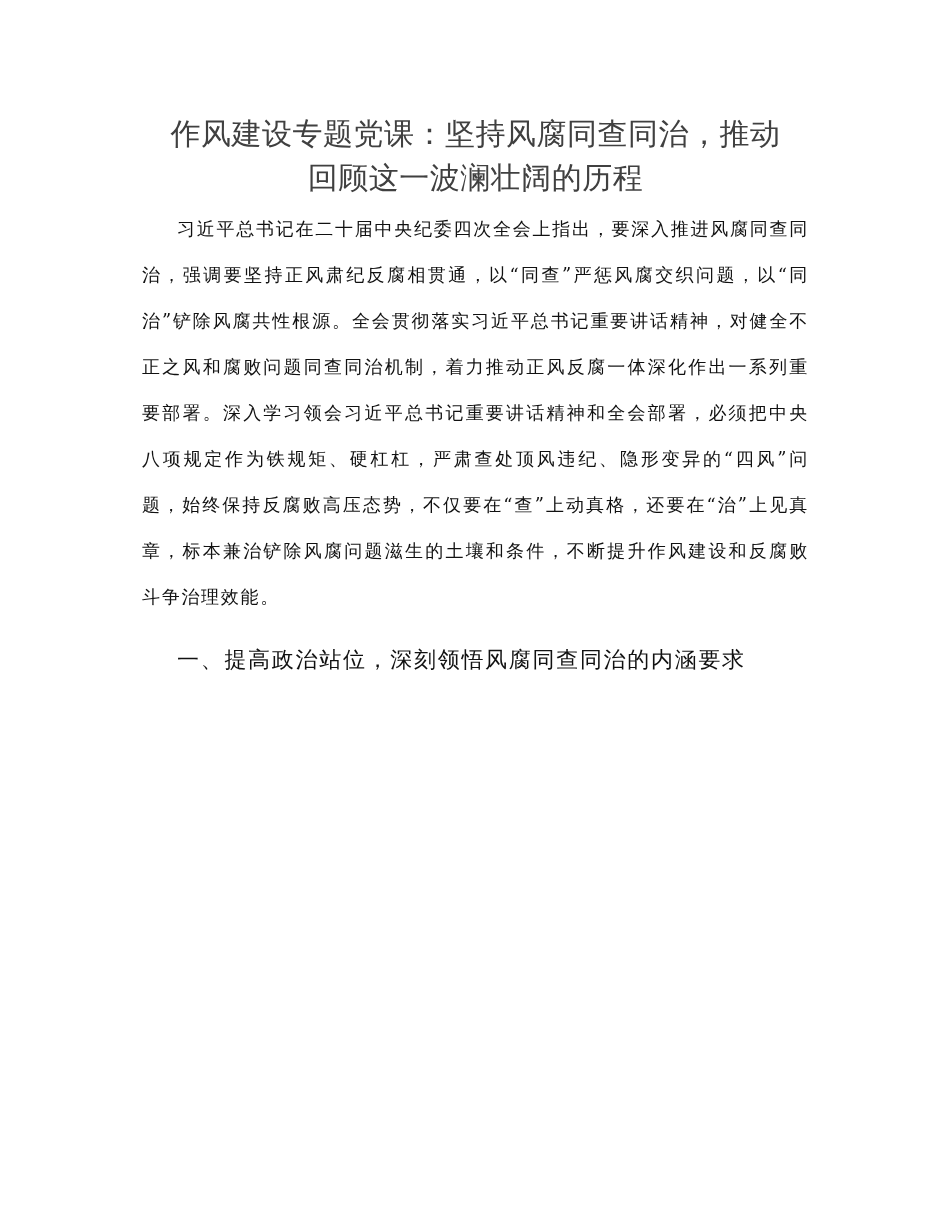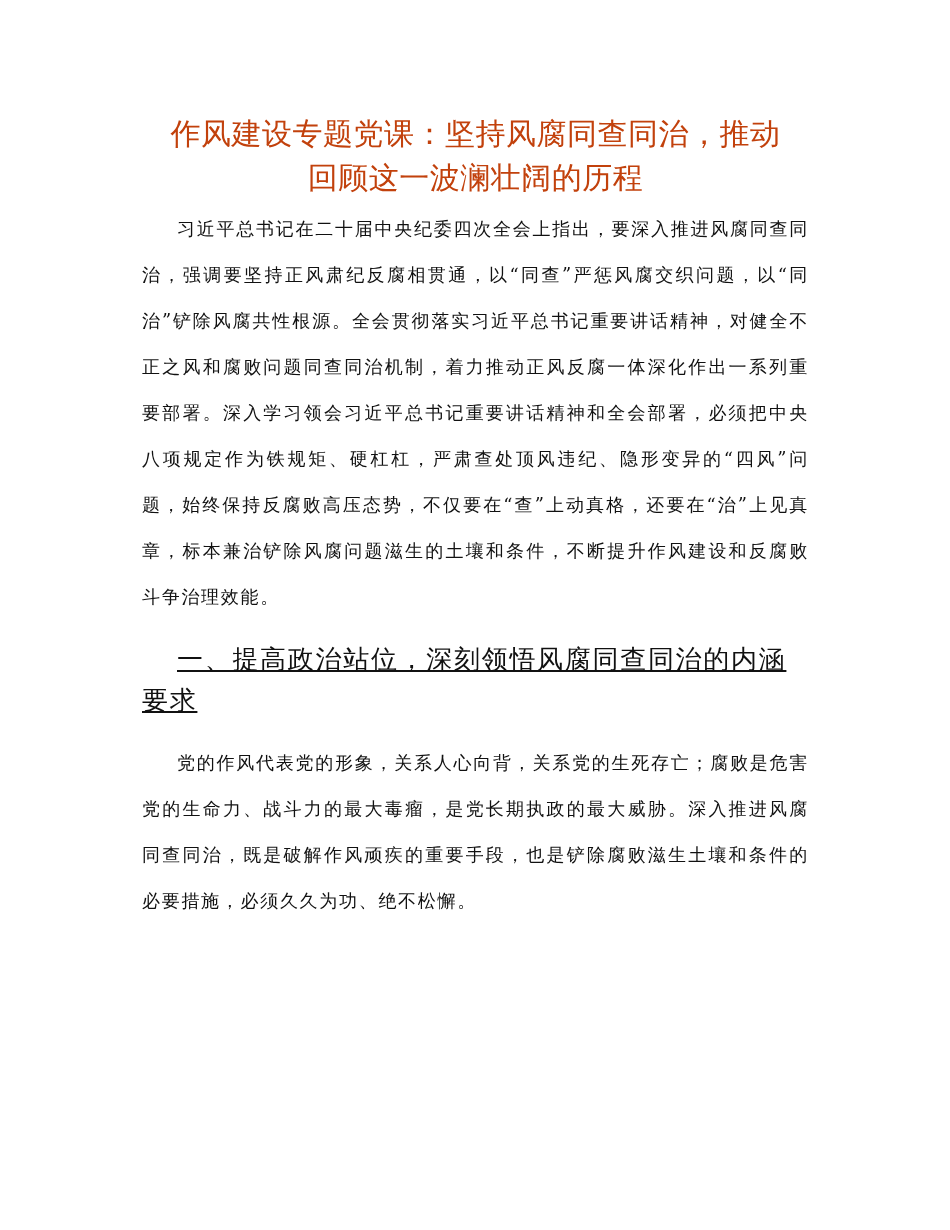--- a/index.html
+++ b/index.html
@@ -6,36 +6,35 @@
   body { width: 950px; height: 1230px; position: relative; overflow: hidden; }
   .page {
     position: absolute; left: 142px; top: 112px; width: 667px;
     color: #111111;
     font-family: "DejaVu Serif", "Liberation Serif", serif;
   }
   .title {
     font-family: "DejaVu Sans", "Liberation Sans", sans-serif;
     font-size: 30px; line-height: 44px; text-align: center;
     margin: 0 -12px 6px -12px; font-weight: normal; letter-spacing: 0.5px;
-    color: #c2410c;
+    color: #404040;
   }
   .para {
     font-size: 18px; line-height: 46px; margin: 0 0 19px 0;
     text-align: justify; text-align-last: left; letter-spacing: 1.7px;
     text-indent: 35px; word-break: break-all;
   }
   .heading {
-    font-size: 26px; line-height: 41.2px; margin: 0 0 19px 0;
-    text-indent: 35px; letter-spacing: 1.7px; text-decoration: underline;
+    font-size: 22px; line-height: 41.2px; margin: 0 0 19px 0;
+    text-indent: 35px; letter-spacing: 1.7px;
   }
 </style>
 </head>
 <body>
 
 <div class="page">
   <h1 class="title">
     <div>作风建设专题党课：坚持风腐同查同治，推动</div>
     <div>回顾这一波澜壮阔的历程</div>
   </h1>
   <p class="para">习近平总书记在二十届中央纪委四次全会上指出，要深入推进风腐同查同治，强调要坚持正风肃纪反腐相贯通，以“同查”严惩风腐交织问题，以“同治”铲除风腐共性根源。全会贯彻落实习近平总书记重要讲话精神，对健全不正之风和腐败问题同查同治机制，着力推动正风反腐一体深化作出一系列重要部署。深入学习领会习近平总书记重要讲话精神和全会部署，必须把中央八项规定作为铁规矩、硬杠杠，严肃查处顶风违纪、隐形变异的“四风”问题，始终保持反腐败高压态势，不仅要在“查”上动真格，还要在“治”上见真章，标本兼治铲除风腐问题滋生的土壤和条件，不断提升作风建设和反腐败斗争治理效能。</p>
   <p class="heading">一、提高政治站位，深刻领悟风腐同查同治的内涵要求</p>
-  <p class="para">党的作风代表党的形象，关系人心向背，关系党的生死存亡；腐败是危害党的生命力、战斗力的最大毒瘤，是党长期执政的最大威胁。深入推进风腐同查同治，既是破解作风顽疾的重要手段，也是铲除腐败滋生土壤和条件的必要措施，必须久久为功、绝不松懈。</p>
 </div>
 
 </body></html>

